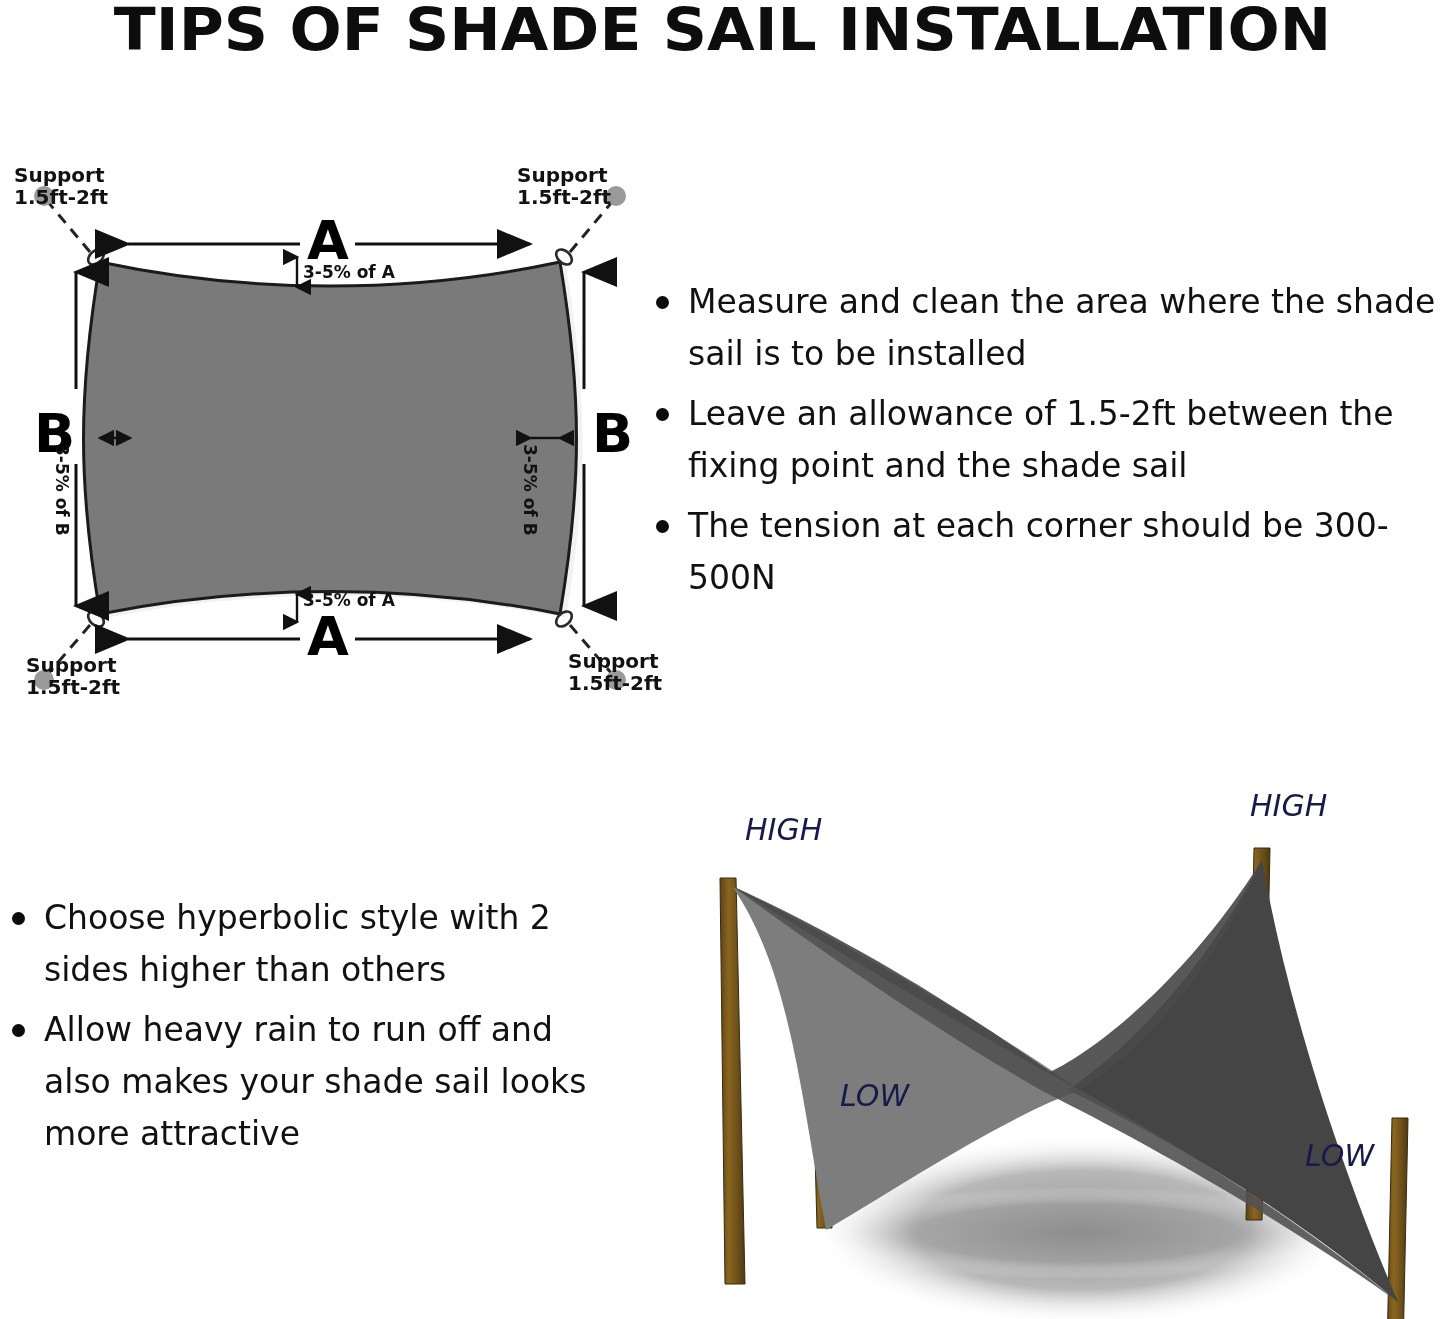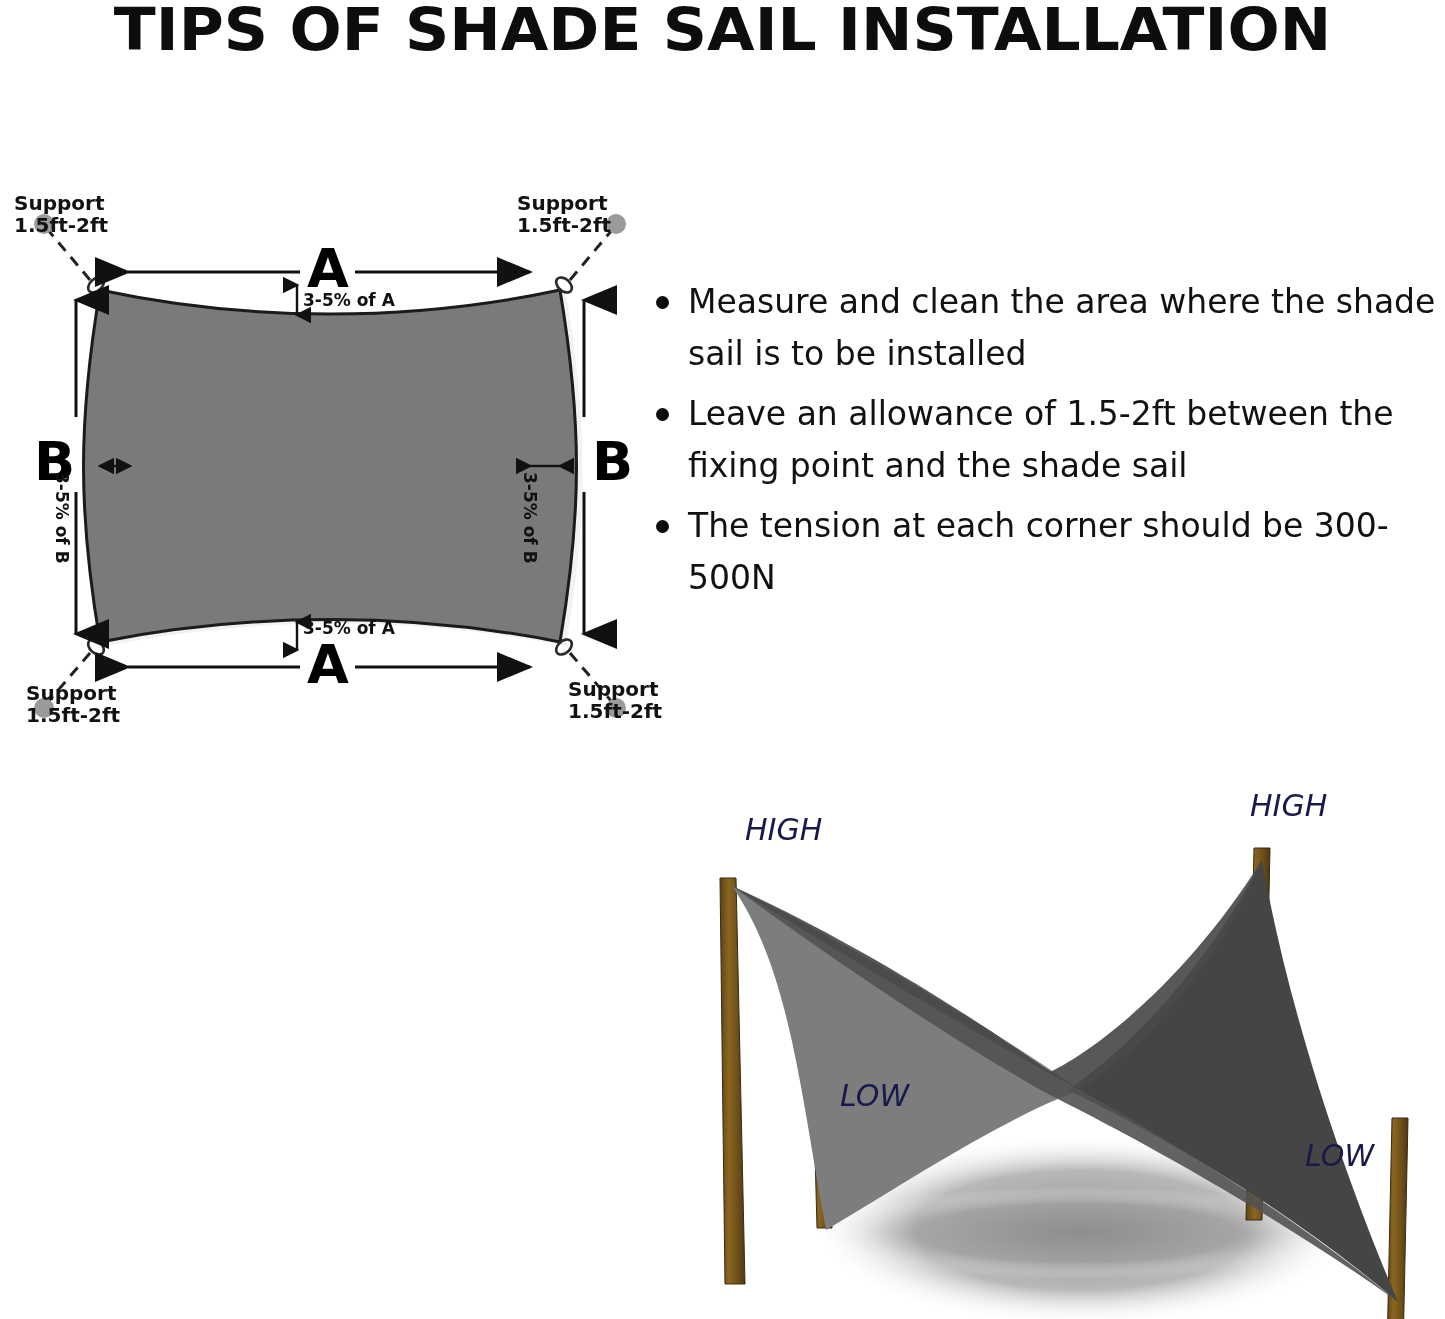--- a/index.html
+++ b/index.html
@@ -118,21 +118,21 @@
 
   svg { display: block; }
 </style>
 </head>
 <body>
 
 <div id="page">
 
   <div id="title">TIPS OF SHADE SAIL INSTALLATION</div>
 
-  <div class="abs" style="left:0px; top:172px; width:650px; height:580px;">
+  <div class="abs" style="left:0px; top:144px; width:650px; height:580px;">
 
     <svg width="650" height="580" viewBox="0 0 650 580">
       <defs>
         <marker id="arrHeadR" markerWidth="12" markerHeight="10" refX="11" refY="5" orient="auto">
           <polygon points="0,0 12,5 0,10" fill="#111111"></polygon>
         </marker>
         <marker id="arrHeadL" markerWidth="12" markerHeight="10" refX="1" refY="5" orient="auto">
           <polygon points="12,0 0,5 12,10" fill="#111111"></polygon>
         </marker>
         <marker id="arrUp" markerWidth="10" markerHeight="12" refX="5" refY="1" orient="auto">
@@ -243,20 +243,24 @@
     <div class="abs pct-label" style="left:72px; top:300px; transform:rotate(90deg); transform-origin:0 0;">3-5% of B</div>
     <div class="abs pct-label" style="left:540px; top:300px; transform:rotate(90deg); transform-origin:0 0;">3-5% of B</div>
   </div>
 
   <ul id="bullets-right" class="bullet-list">
     <li class="bullet-item">Measure and clean the area where the shade sail is to be installed</li>
     <li class="bullet-item">Leave an allowance of 1.5-2ft between the fixing point and the shade sail</li>
     <li class="bullet-item">The tension at each corner should be 300-500N</li>
   </ul>
 
+  <ul id="bullets-bottom" class="bullet-list">
+    <li class="bullet-item">Choose hyperbolic style with 2 sides higher than others</li>
+    <li class="bullet-item">Allow heavy rain to run off and also makes your shade sail looks more attractive</li>
+  </ul>
 
   <div class="abs" style="left:650px; top:790px; width:795px; height:529px;font-style:italic;">
 
     <svg width="795" height="529" viewBox="0 0 795 529">
       <defs>
         <linearGradient id="woodGrad" x1="0" y1="0" x2="1" y2="0">
           <stop offset="0%" stop-color="#5e4318"></stop>
           <stop offset="35%" stop-color="#8a661f"></stop>
           <stop offset="70%" stop-color="#6d4f1a"></stop>
           <stop offset="100%" stop-color="#4e3813"></stop>

